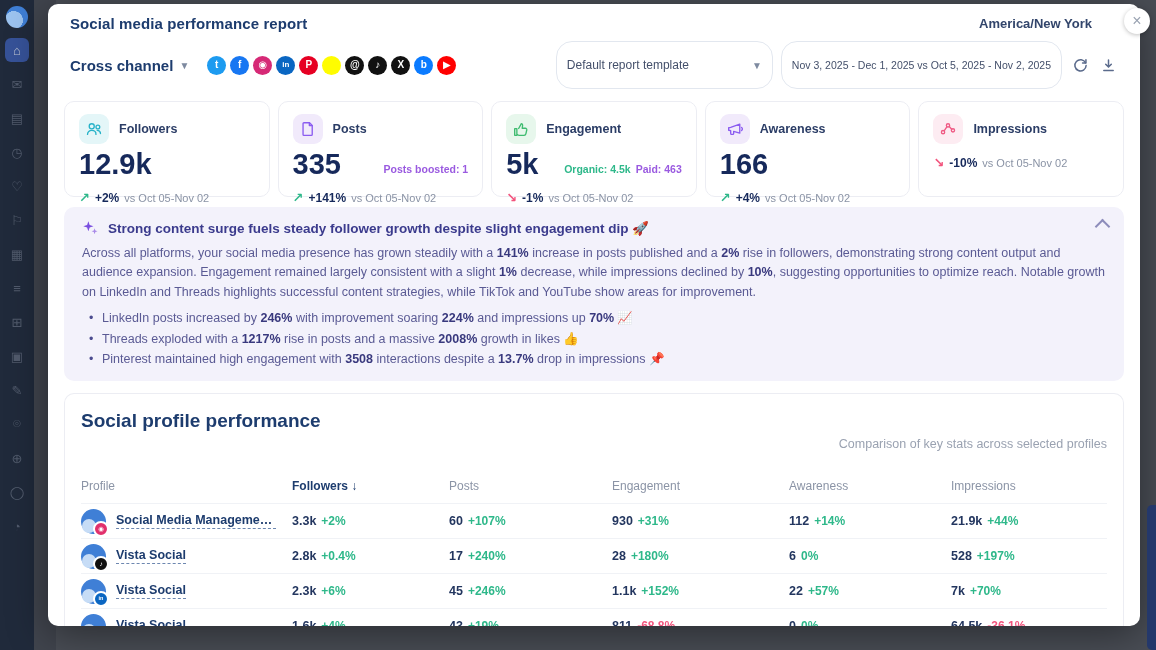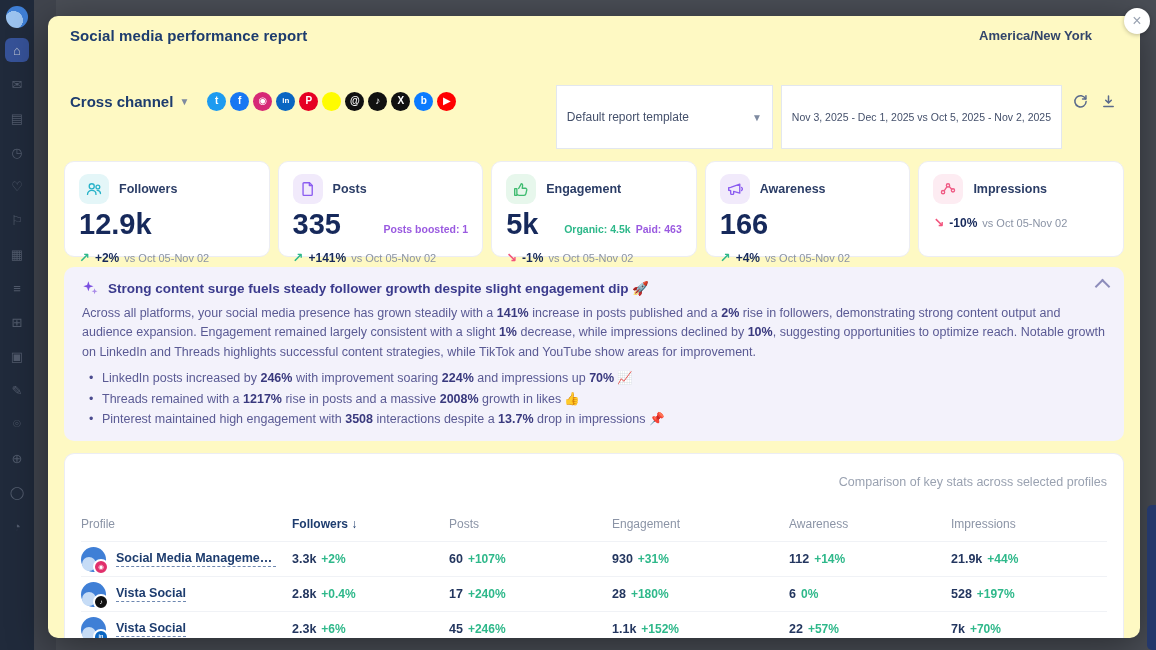--- a/index.html
+++ b/index.html
@@ -18,42 +18,42 @@
   .sb-logo{width:22px;height:22px;border-radius:50%;
     background:radial-gradient(circle at 35% 65%, #9cc3ef 0 45%, #3f7fd6 46%);}
   .sb-item{width:24px;height:24px;border-radius:6px;display:flex;align-items:center;justify-content:center;
     color:#8d96a8;font-size:13px;opacity:.45;}
   .sb-item.active{background:#3c5cb0;color:#dfe7f5;opacity:.8;}
   .dim-band{position:absolute;left:34px;top:0;width:22px;height:650px;background:#41454e;z-index:1;}
   .chat-strip{position:absolute;right:0;top:505px;width:9px;height:145px;background:#24386b;border-radius:5px 0 0 5px;z-index:6;}
 
   
   .dialog{
-    position:absolute;left:48px;top:16px;width:1092px;height:622px;
-    background:#fef9c3;border-radius:10px;z-index:4;overflow:hidden;
+    position:absolute;left:48px;top:4px;width:1092px;height:622px;
+    background:#ffffff;border-radius:10px;z-index:4;overflow:hidden;
     box-shadow:0 8px 40px rgba(0,0,0,.45);
   }
   .close-btn{
     position:absolute;left:1124px;top:8px;width:26px;height:26px;border-radius:50%;
     background:#fff;z-index:5;display:flex;align-items:center;justify-content:center;
     color:#9aa3b2;font-size:16px;line-height:1;box-shadow:0 1px 4px rgba(0,0,0,.25);cursor:pointer;
   }
   .dlg-header{display:flex;justify-content:space-between;align-items:center;padding:11px 22px 2px;}
   .dlg-title{font-size:15px;font-weight:700;color:#1d3c6e;letter-spacing:.1px;}
   .dlg-tz{font-size:13px;font-weight:600;color:#32456b;margin-right:26px;}
   .dlg-toolbar{display:flex;align-items:center;padding:7px 22px 12px;gap:8px;}
   .channel{display:flex;align-items:center;gap:6px;font-size:15px;font-weight:700;color:#1d3c6e;cursor:pointer;}
   .chev{font-size:10px;color:#7e8aa0;}
   .net-list{display:flex;align-items:center;gap:4px;margin-left:10px;}
   .net{width:19px;height:19px;border-radius:50%;color:#fff;font-size:10px;font-weight:700;
     display:flex;align-items:center;justify-content:center;line-height:1;cursor:pointer;}
   .tb-right{margin-left:auto;display:flex;align-items:center;gap:8px;}
   .select-box,.date-box{
-    background:#fff;border:1px solid #e2e7ef;border-radius:0;height:30px;
-    display:flex;align-items:center;padding:16px 10px;font-size:11px;color:#44506b;cursor:pointer;white-space:nowrap;margin-top:32px;
+    background:#fff;border:1px solid #e2e7ef;border-radius:16px;height:30px;
+    display:flex;align-items:center;padding:8px 10px;font-size:11px;color:#44506b;cursor:pointer;white-space:nowrap;
   }
   .select-box{width:195px;justify-content:space-between;font-size:12px;}
   .date-box{font-size:10.5px;}
   .tool-ic{width:20px;height:20px;color:#5b6b8c;display:flex;align-items:center;justify-content:center;cursor:pointer;}
   .tool-ic svg{width:15px;height:15px;}
 
   
   .cards{display:flex;gap:8px;margin:0 16px;}
   .card{flex:1;background:#fff;border:1px solid #ecedf3;border-radius:10px;padding:12px 14px 11px;height:96px;box-sizing:border-box;position:relative;}
   .card-top{display:flex;align-items:center;gap:10px;}
@@ -295,26 +295,27 @@
       <svg viewBox="0 0 20 20">
         <path d="M7.5 2.5 9 7l4.5 1.5L9 10 7.5 14.5 6 10 1.5 8.5 6 7z" fill="#7a4fe0"></path>
         <path d="M14.8 10.8l.9 2.6 2.6.9-2.6.9-.9 2.6-.9-2.6-2.6-.9 2.6-.9z" fill="#a98ae8"></path>
       </svg>
       <div class="ai-title">Strong content surge fuels steady follower growth despite slight engagement dip 🚀</div>
     </div>
     <div class="ai-collapse"></div>
     <div class="ai-body"><span>Across all platforms, your social media presence has grown steadily with a </span><span class="b">141%</span><span> increase in posts published and a </span><span class="b">2%</span><span> rise in followers, demonstrating strong content output and audience expansion. Engagement remained largely consistent with a slight </span><span class="b">1%</span><span> decrease, while impressions declined by </span><span class="b">10%</span><span>, suggesting opportunities to optimize reach. Notable growth on LinkedIn and Threads highlights successful content strategies, while TikTok and YouTube show areas for improvement.</span></div>
     <ul class="ai-bullets">
         <li><span>LinkedIn posts increased by </span><span class="b">246%</span><span> with improvement soaring </span><span class="b">224%</span><span> and impressions up </span><span class="b">70%</span><span> 📈</span></li>
-        <li><span>Threads remained with a </span><span class="b">1217%</span><span> rise in posts and a massive </span><span class="b">2008%</span><span> growth in likes 👍</span></li>
+        <li><span>Threads exploded with a </span><span class="b">1217%</span><span> rise in posts and a massive </span><span class="b">2008%</span><span> growth in likes 👍</span></li>
         <li><span>Pinterest maintained high engagement with </span><span class="b">3508</span><span> interactions despite a </span><span class="b">13.7%</span><span> drop in impressions 📌</span></li>
       </ul>
   </div>
 
   <div class="section-card">
+    <div class="section-title">Social profile performance</div>
     <div class="section-sub">Comparison of key stats across selected profiles</div>
     <div class="grid-row table-head">
         <div class="th">Profile</div>
         <div class="th sorted">Followers<span class="sort-arrow"> ↓</span></div>
         <div class="th">Posts</div>
         <div class="th">Engagement</div>
         <div class="th">Awareness</div>
         <div class="th">Impressions</div>
       </div>
     <div>

